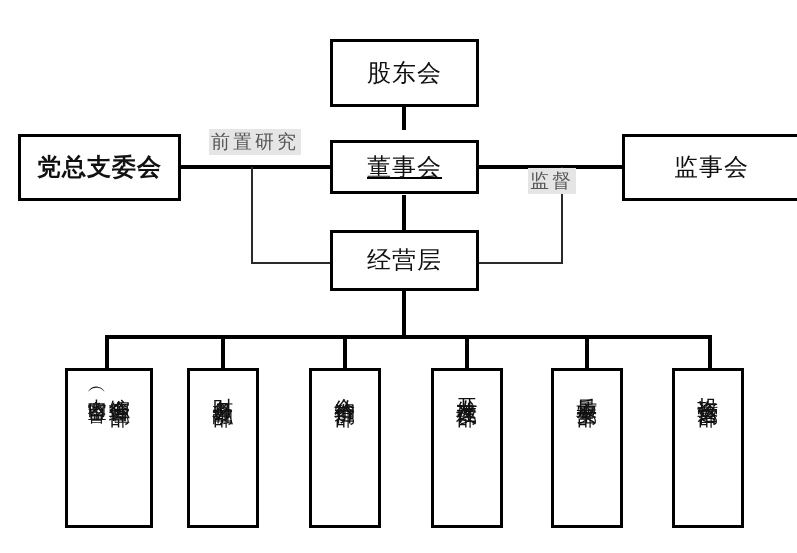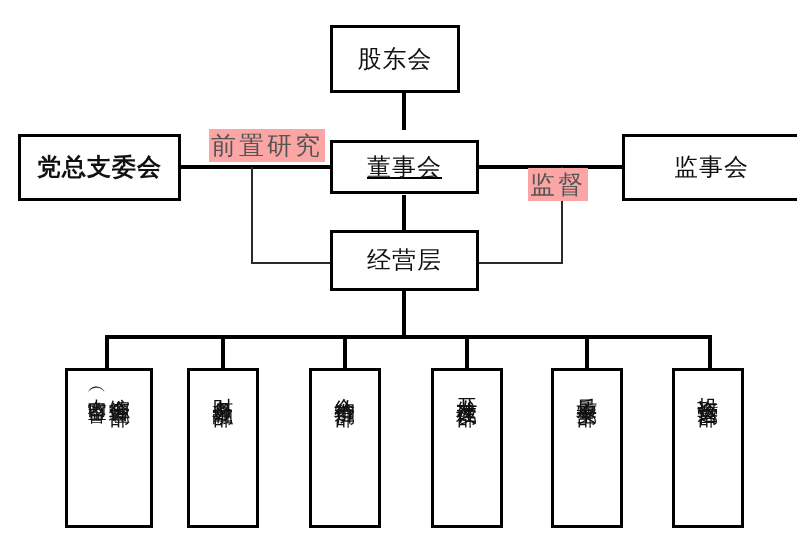--- a/index.html
+++ b/index.html
@@ -31,21 +31,21 @@
     z-index: 3;
   }
   .node-label {
     font-size: 24px;
     line-height: 1.1;
     color: #111111;
     letter-spacing: 1px;
     white-space: nowrap;
   }
 
-  .node-top      { left: 330px; top: 25px;  width: 130px; height: 68px; }
+  .node-top      { left: 330px; top: 39px;  width: 149px; height: 68px; }
   .node-left     { left: 18px;  top: 134px; width: 163px; height: 67px; font-weight: bold; }
   .node-center   { left: 330px; top: 140px; width: 149px; height: 54px; text-decoration: underline; }
   .node-right    { left: 622px; top: 134px; width: 179px; height: 67px; }
   .node-mgmt     { left: 330px; top: 230px; width: 149px; height: 61px; text-align: center; }
 
   
   .dept {
     position: absolute;
     box-sizing: border-box;
     border: 3px solid #000000;
@@ -111,26 +111,26 @@
   .drop-0 { left: 105px; }
   .drop-1 { left: 221px; }
   .drop-2 { left: 343px; }
   .drop-3 { left: 465px; }
   .drop-4 { left: 585px; }
   .drop-5 { left: 708px; }
 
   
   .edge-label {
     position: absolute;
-    font-size: 25px;
+    font-size: 19px;
     color: #555555;
     letter-spacing: 3px;
     white-space: nowrap;
     z-index: 2;
-    background: #fca5a5;
+    background: #e5e5e5;
     padding: 0 2px;
   }
   .label-left  { left: 209px; top: 129px; }
   .label-right { left: 528px; top: 129px; margin-top: 39px; }
 </style>
 </head>
 <body>
 
 <div id="chart-canvas">
 

